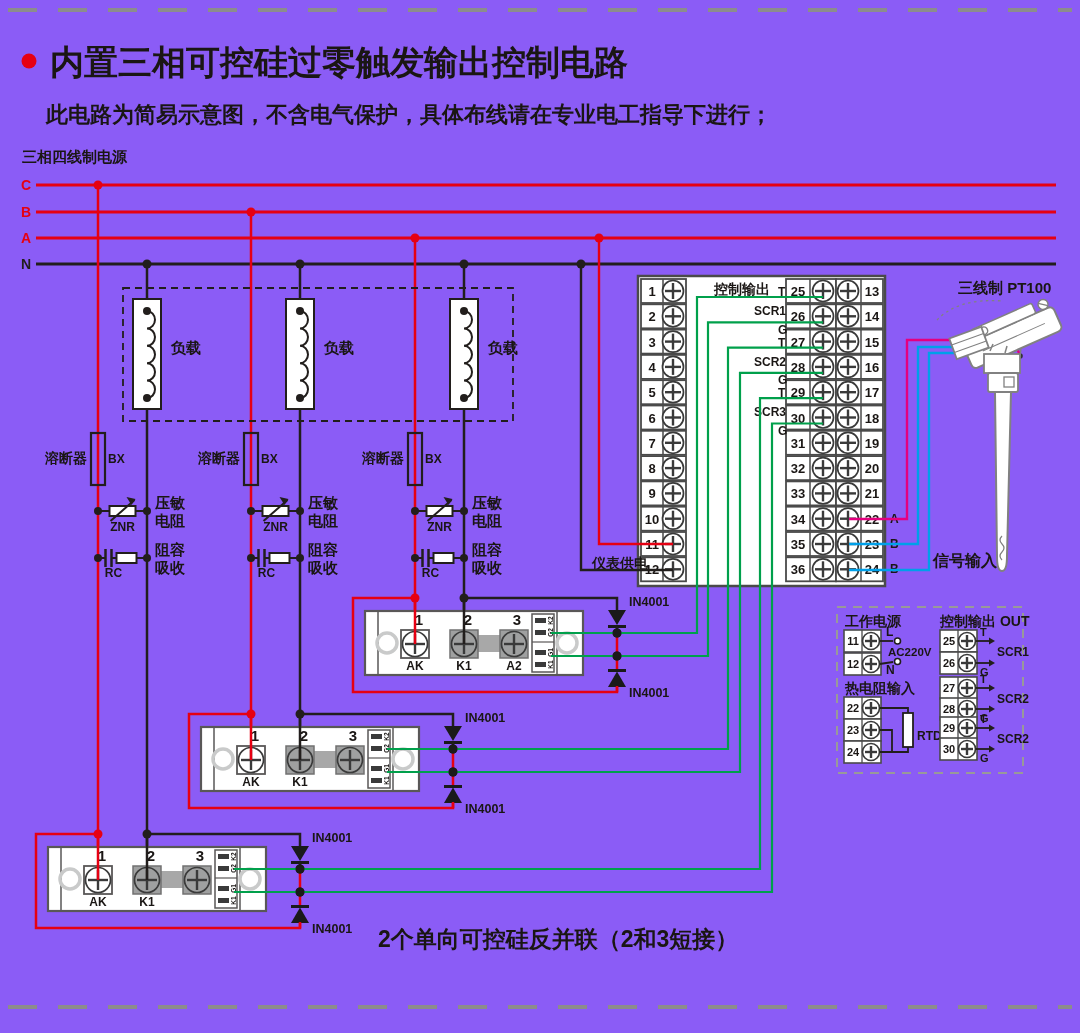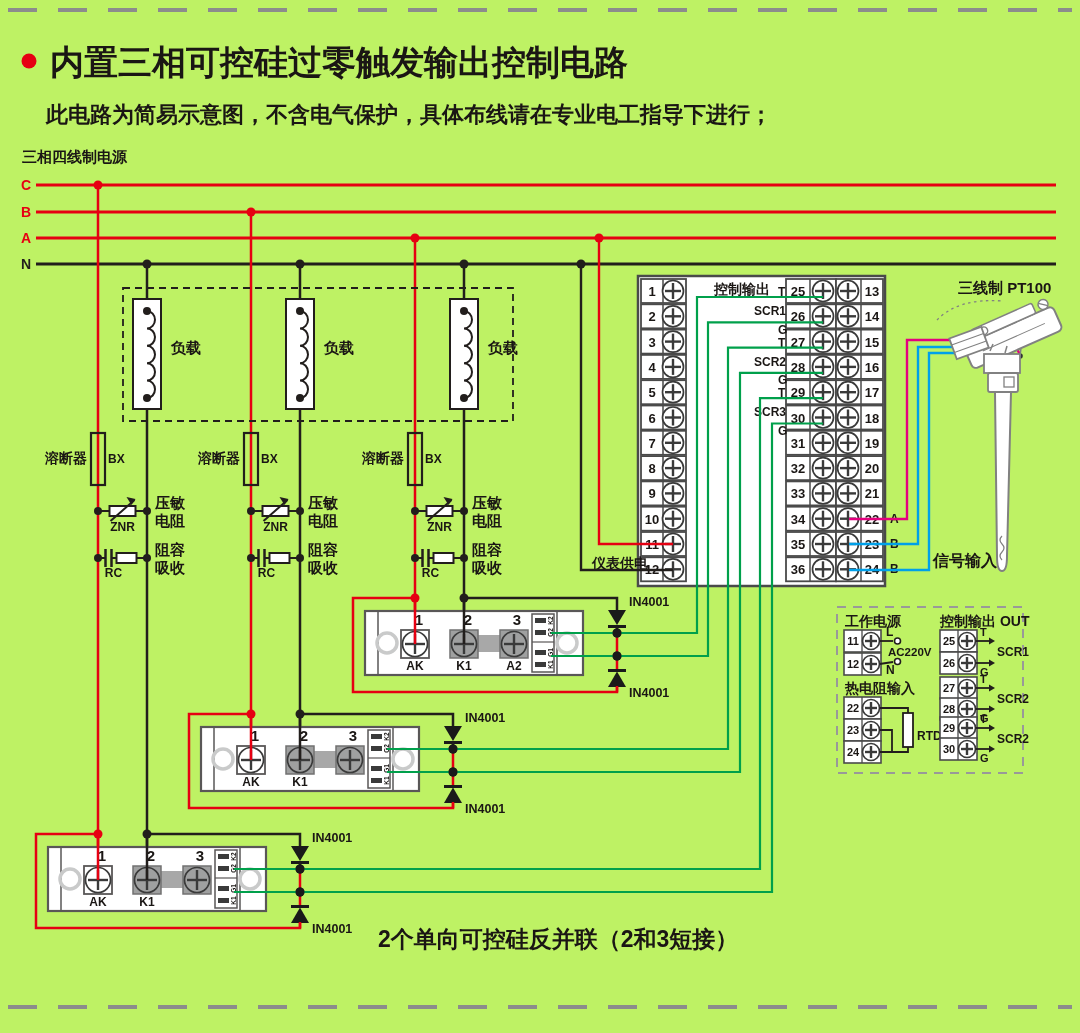--- a/index.html
+++ b/index.html
@@ -1,16 +1,16 @@
 <!DOCTYPE html>
 <html><head>
 <meta charset="utf-8">
 <style>
   html,body{margin:0;padding:0;background:#fff;}
-  .stage{position:relative;width:1080px;height:1033px;background:#bef264;overflow:hidden;
+  .stage{position:relative;width:1080px;height:1033px;background:#8b5cf6;overflow:hidden;
          font-family:"Liberation Sans","DejaVu Sans",sans-serif;}
   svg text{font-family:"Liberation Sans","DejaVu Sans",sans-serif;}
 </style>
 </head>
 <body>
 
 <div class="stage">
 <svg id="diagram" width="1080" height="1033" viewBox="0 0 1080 1033">
 
   <line x1="8" y1="10" x2="1072" y2="10" stroke="#8C8C8C" stroke-width="4" stroke-dasharray="29 21"></line>

